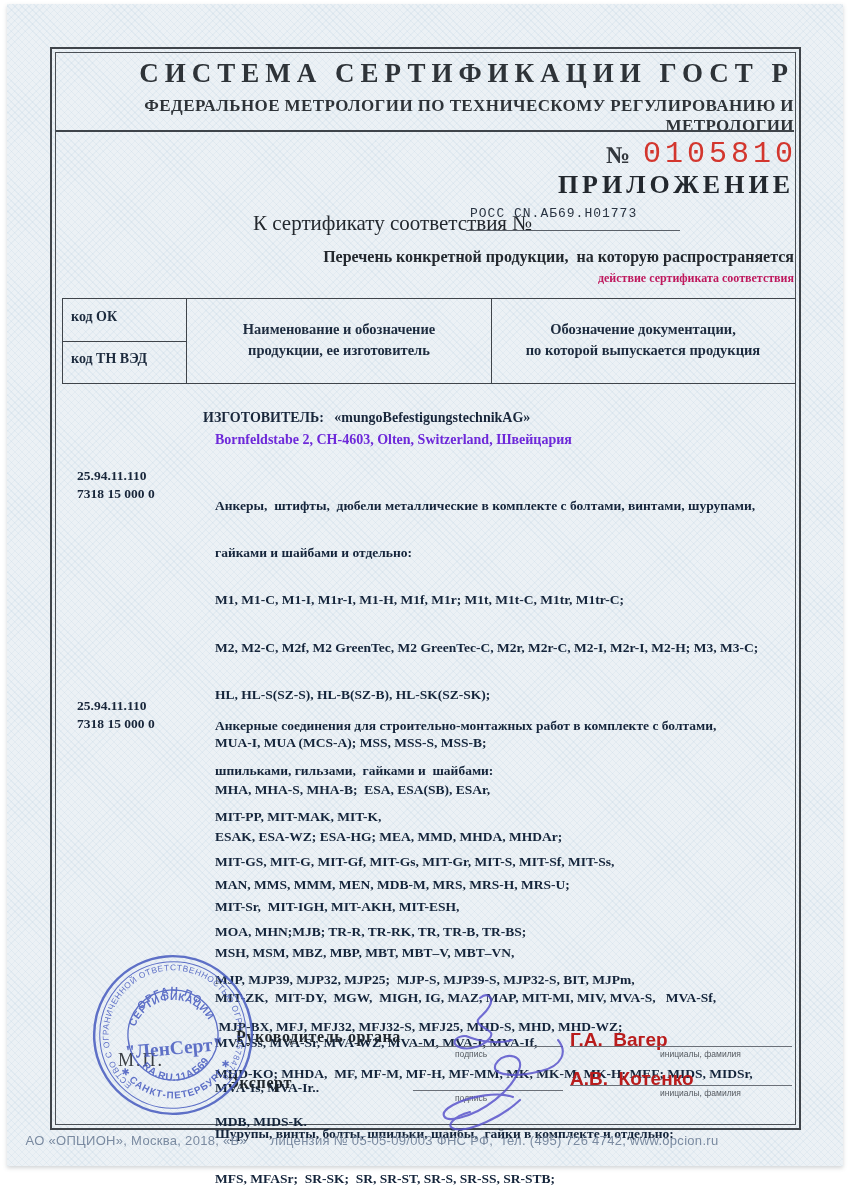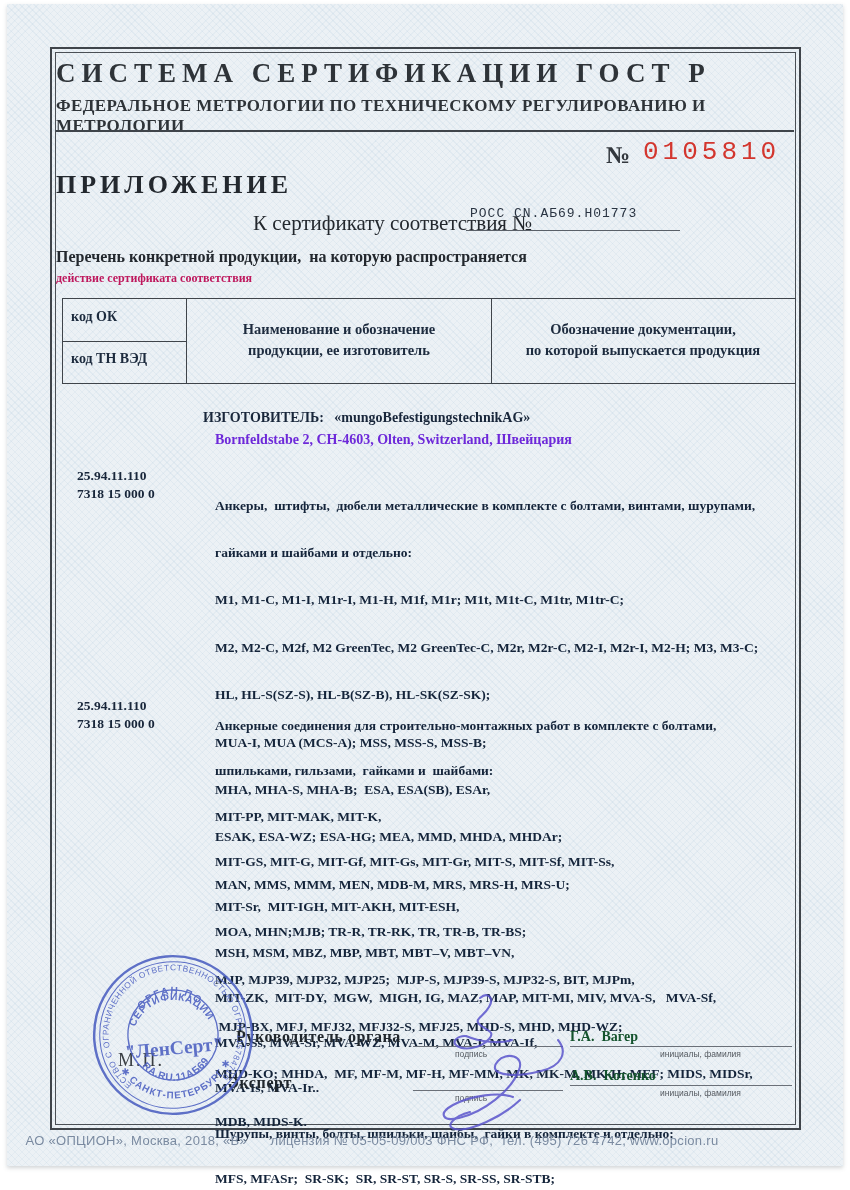--- a/index.html
+++ b/index.html
@@ -7,27 +7,27 @@
         font-family:"Liberation Serif","DejaVu Serif",serif;}
   .paper{position:absolute;left:7px;top:4px;right:7px;bottom:24px;
          background-color:#ecf1f5;
          background-image:
            repeating-linear-gradient(45deg, rgba(150,185,210,.13) 0 1px, transparent 1px 5px),
            repeating-linear-gradient(-45deg, rgba(150,185,210,.10) 0 1px, transparent 1px 5px);
          box-shadow:0 2px 4px rgba(80,90,100,.25);}
   .frame-outer{position:absolute;left:50px;top:47px;width:747px;height:1079px;border:2.5px solid #3f444a;}
   .frame-inner{position:absolute;inset:3px;border:1px solid #4a4f55;}
   .abs{position:absolute;}
-  .ctr{text-align:left;}
+  .ctr{text-align:right;}
   .doc-head-title{left:56px;top:58px;width:738px;font-size:27px;font-weight:bold;letter-spacing:6px;color:#2e3338;}
   .doc-head-sub{left:56px;top:96px;width:738px;font-size:17px;font-weight:bold;letter-spacing:.4px;color:#2e3338;}
   .head-rule{left:56px;top:130px;width:738px;height:2px;background:#3f444a;}
   .no-sign{left:606px;top:142px;font-size:24px;font-weight:bold;color:#33383e;}
   .blank-number{left:643px;top:137px;font-family:"Liberation Mono","DejaVu Sans Mono",monospace;
-                font-size:26px;letter-spacing:4px;color:#d3362e;}
+                font-size:30px;letter-spacing:4px;color:#d3362e;}
   .app-title{left:56px;top:170px;width:738px;font-size:26px;font-weight:bold;letter-spacing:4px;color:#23282e;}
   .cert-label{left:253px;top:211px;font-size:21px;font-weight:normal;color:#23282e;}
   .cert-number{left:470px;top:206px;font-family:"Liberation Mono","DejaVu Sans Mono",monospace;
                font-size:13px;letter-spacing:1px;color:#2a3442;}
   .cert-underline{left:466px;top:230px;width:214px;height:1px;background:#5a6068;}
   .scope1{left:56px;top:248px;width:738px;font-size:16px;font-weight:bold;color:#23282e;white-space:pre;}
   .scope2{left:56px;top:271px;width:738px;font-size:12px;font-weight:bold;color:#be185d;}
   .thead{left:62px;top:298px;width:732px;height:84px;border:1.2px solid #3f444a;}
   .thead .vdiv1{position:absolute;left:123px;top:0;bottom:0;width:1px;background:#3f444a;}
   .thead .vdiv2{position:absolute;left:428px;top:0;bottom:0;width:1px;background:#3f444a;}
@@ -42,21 +42,21 @@
   .manuf2{left:215px;top:432px;font-size:14px;font-weight:bold;color:#6d28d9;}
   .pcode{font-size:13.5px;font-weight:bold;color:#18263a;}
   .code1a{left:77px;top:468px;} .code1b{left:77px;top:486px;}
   .code2a{left:77px;top:698px;} .code2b{left:77px;top:716px;}
   .plines{left:215px;width:580px;font-size:13.5px;font-weight:bold;color:#14243a;white-space:pre;}
   .plines1{top:466px;line-height:15.8px;}
   .plines2{top:688px;line-height:15.1px;}
   .sig-label{font-size:16px;font-weight:bold;letter-spacing:.6px;color:#20262c;}
   .sig-line{height:1px;background:#6b7078;}
   .sig-cap{font-size:8.5px;color:#555a60;font-family:"Liberation Sans","DejaVu Sans",sans-serif;}
-  .sig-name{font-family:Liberation Serif, serif;font-size:14px;font-weight:bold;color:#14532d;white-space:pre;}
+  .sig-name{font-family:Liberation Sans, sans-serif;font-size:19px;font-weight:bold;color:#b91c1c;white-space:pre;}
   .mp{left:118px;top:1050px;font-size:18px;color:#3a3f44;letter-spacing:2px;}
   .stamp-wrap{left:88px;top:950px;width:170px;height:170px;transform:rotate(-5deg);opacity:.88;}
   .sigs{left:400px;top:988px;width:210px;height:150px;}
   .footer{left:0;top:1133px;width:744px;text-align:center;
           font-family:"Liberation Sans","DejaVu Sans",sans-serif;
           font-size:13px;color:#7a8aa0;letter-spacing:.3px;white-space:pre;}
 </style>
 </head>
 <body>
 

